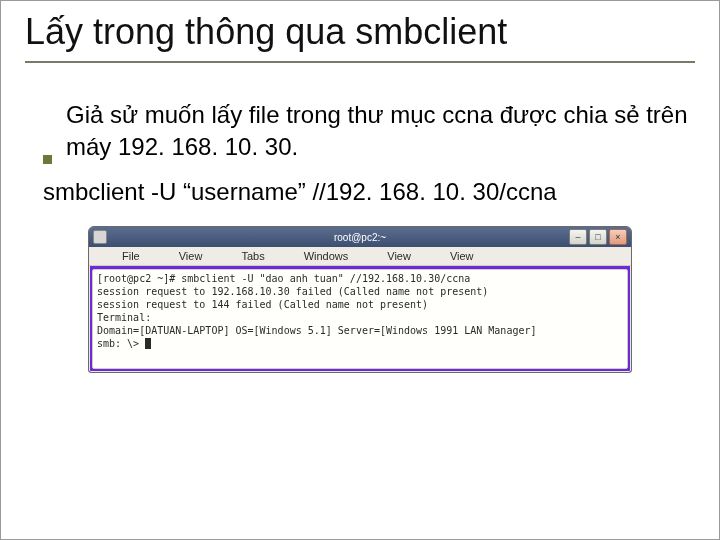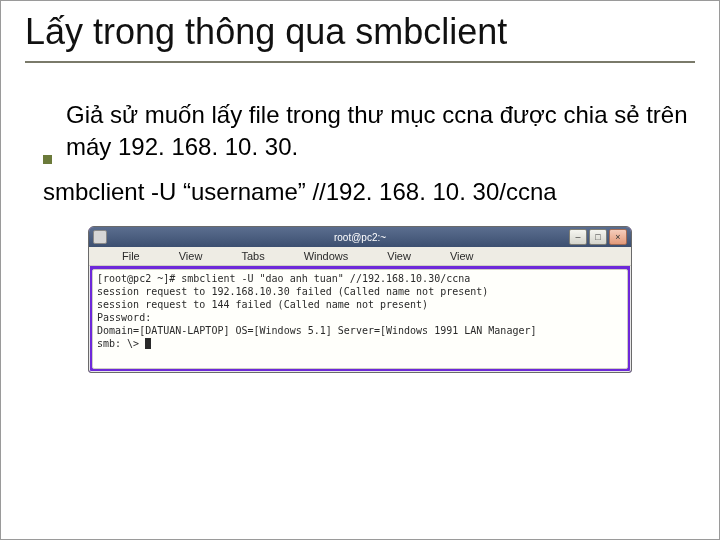--- a/index.html
+++ b/index.html
@@ -172,17 +172,17 @@
       <span class="mi">File</span>
       <span class="mi">View</span>
       <span class="mi">Tabs</span>
       <span class="mi">Windows</span>
       <span class="mi">View</span>
       <span class="mi">View</span>
     </div>
     <div class="term-body"><span>[root@pc2 ~]# smbclient -U "dao anh tuan" //192.168.10.30/ccna</span>
 <span>session request to 192.168.10.30 failed (Called name not present)</span>
 <span>session request to 144 failed (Called name not present)</span>
-<span>Password:</span>
+<span>Terminal:</span>
 <span>Domain=[DATUAN-LAPTOP] OS=[Windows 5.1] Server=[Windows 1991 LAN Manager]</span>
 <span>smb: \&gt; </span><span class="cursor-block"></span></div>
   </div>
 </div>
 
 </body></html>

